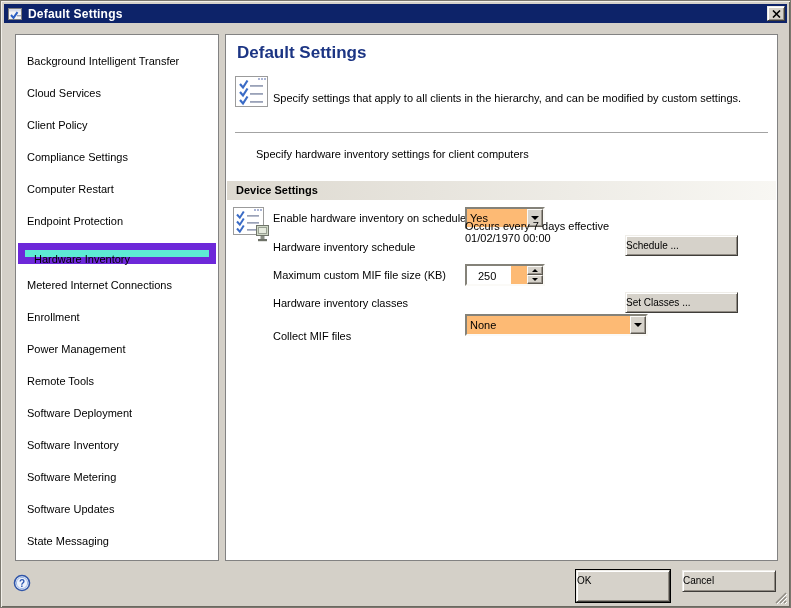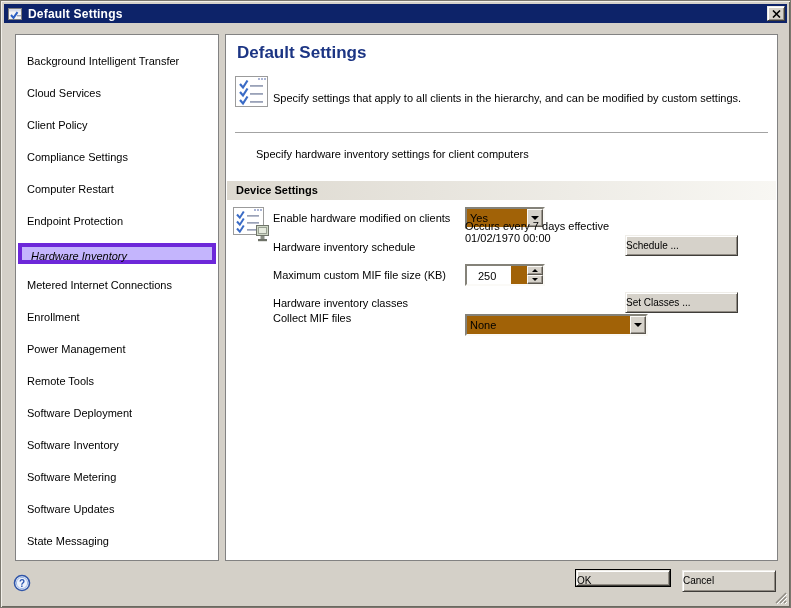--- a/index.html
+++ b/index.html
@@ -37,21 +37,21 @@
   .left-panel {
     position:absolute; left:14px; top:33px; width:204px; height:527px;
     background:#fff; border:1px solid #828282; padding-top:5px;
     overflow:hidden;
   }
   .list-item {
     height:21px; line-height:21px; padding-left:9px; margin:11px 2px;
     white-space:nowrap; cursor:default;
   }
   .list-item.selected {
-    background:#c4b5fd; border:4px solid #6d28d9; line-height:19px;font-style:italic;
+    background:#5eead4; border:7px solid #6d28d9; line-height:19px;
   }
   .right-panel {
     position:absolute; left:224px; top:33px; width:553px; height:527px;
     background:#fff; border:1px solid #828282; overflow:hidden;
   }
   .page-title {
     position:absolute; left:11px; top:8px;
     font-size:17px; font-weight:bold; color:#1c3584;
   }
   .summary-icon { position:absolute; left:9px; top:41px; width:34px; height:32px; }
@@ -63,21 +63,21 @@
   .section-desc { position:absolute; left:10px; top:113px;margin-left:20px; }
   .section-bar {
     position:absolute; left:1px; right:1px; top:146px; height:19px;
     background:linear-gradient(to right, #ddd9d0, #f8f7f3);
     font-weight:bold; line-height:19px; padding-left:9px;
   }
   .device-icon { position:absolute; left:7px; top:172px; width:40px; height:40px; }
   .fld-label { position:absolute; left:47px; line-height:22px; white-space:nowrap; }
   
   .sunken {
-    position:absolute; height:22px; background:#a16207;
+    position:absolute; height:22px; background:#fdba74;
     border:2px solid; border-color:#848279 #fbfaf7 #fbfaf7 #848279;
     display:flex; align-items:stretch;gap:16px;
   }
   .combo-value { flex:1; padding:1px 0 0 3px; line-height:16px; overflow:hidden; white-space:nowrap; }
   .combo-arrow {
     width:16px; background:#d6d2ca; flex:0 0 auto;
     border:1px solid; border-color:#fbfaf7 #5c5850 #5c5850 #fbfaf7;
     box-shadow: inset -1px -1px 0 #9a958d;
     display:flex; align-items:center; justify-content:center;
   }
@@ -193,21 +193,21 @@
           <rect x="14" y="15" width="12" height="1.7"></rect>
           <rect x="14" y="22" width="12" height="1.7"></rect>
         </g>
         <rect x="23.5" y="18.5" width="12" height="10" fill="#cfd8c6" stroke="#70756a"></rect>
         <rect x="25.5" y="20.5" width="8" height="6" fill="#e7ecdf" stroke="#9aa193"></rect>
         <rect x="27.5" y="29" width="4" height="3" fill="#8a8f85"></rect>
         <rect x="25" y="32" width="9" height="2.2" fill="#6e7268"></rect>
       </svg>
     </span>
 
-    <div class="fld-label" style="top:172px">Enable hardware modified on clients</div>
+    <div class="fld-label" style="top:172px">Enable hardware inventory on schedule</div>
     <div class="sunken" style="left:239px; top:172px; width:80px;">
       <span class="combo-value">Yes</span>
       <span class="combo-arrow">
           <span class="tri-down"></span>
         </span>
     </div>
 
     <div class="fld-label" style="top:201px">Hardware inventory schedule</div>
     <div class="sched-text">
       <div>Occurs every 7 days effective</div>
@@ -224,37 +224,37 @@
           </span>
         <span class="spin-btn">
             <span class="tri-down-sm"></span>
           </span>
       </span>
     </div>
 
     <div class="fld-label" style="top:257px">Hardware inventory classes</div>
     <div class="btn" style="left:399px; top:257px; width:113px;">Set Classes ...</div>
 
-    <div class="fld-label" style="top:272px">Collect MIF files</div>
+    <div class="fld-label" style="top:290px">Collect MIF files</div>
     <div class="sunken" style="left:239px; top:279px; width:183px;">
       <span class="combo-value">None</span>
       <span class="combo-arrow">
           <span class="tri-down"></span>
         </span>
     </div>
   </div>
 
   <span class="help-icon">
     <svg width="18" height="18" viewBox="0 0 18 18">
       <circle cx="9" cy="9" r="7.5" fill="#eef3fc" stroke="#3055a8" stroke-width="1.6"></circle>
       <circle cx="9" cy="9" r="5.6" fill="none" stroke="#9db7e4" stroke-width="1"></circle>
       <text x="9" y="12.5" text-anchor="middle" font-family="Liberation Sans, sans-serif" font-size="10" font-weight="bold" fill="#2b56b0">?</text>
     </svg>
   </span>
-  <div class="btn default" style="left:575px; top:569px; width:94px; height:16px; line-height:20px;">OK</div>
+  <div class="btn default" style="left:575px; top:569px; width:94px; height:32px; line-height:20px;">OK</div>
   <div class="btn" style="left:681px; top:569px; width:94px; height:22px; line-height:20px;">Cancel</div>
 
   <span class="resize-grip">
     <svg width="13" height="13" viewBox="0 0 13 13">
       <g stroke="#8f8b83" stroke-width="1.5">
         <line x1="12" y1="2" x2="2" y2="12"></line>
         <line x1="12" y1="6" x2="6" y2="12"></line>
         <line x1="12" y1="10" x2="10" y2="12"></line>
       </g>
       <g stroke="#fff" stroke-width="1">

